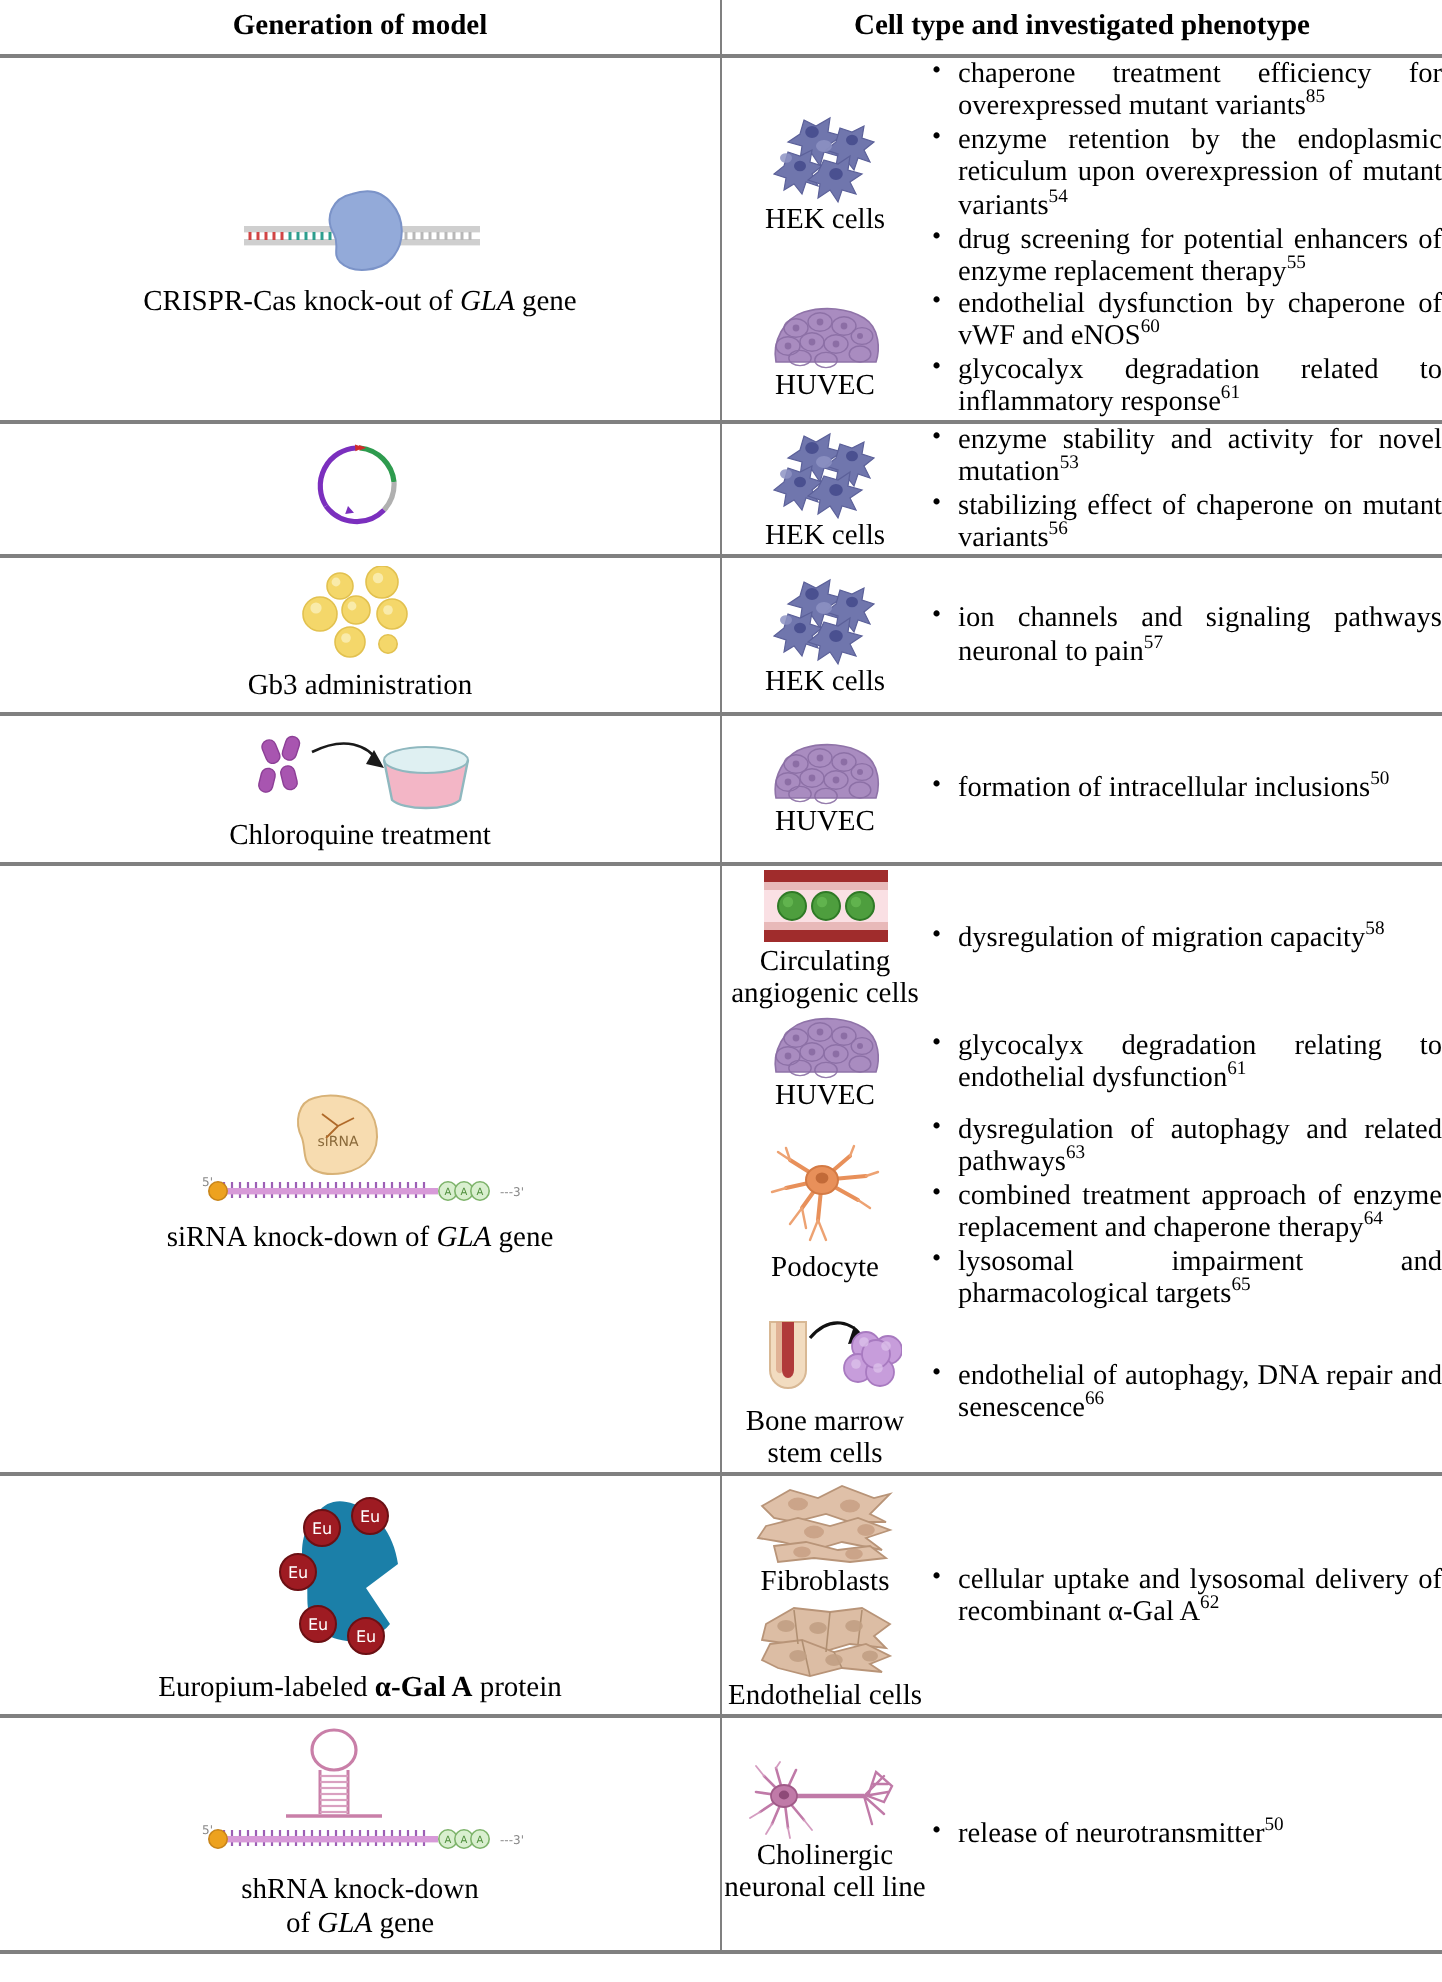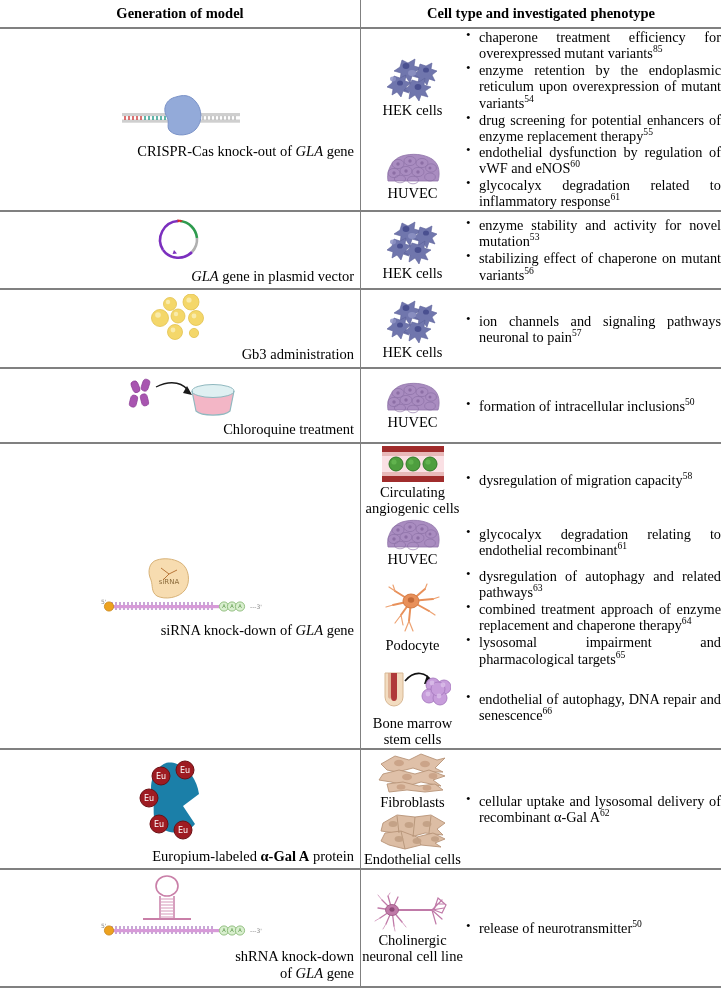--- a/index.html
+++ b/index.html
@@ -44,21 +44,21 @@
     padding: 4px 6px;
   }
   tr.section > td.body-cell {
     padding: 0;
     width: 531px;
   }
 
   .model-label {
     font-size: 14.5px;
     line-height: 1.16;
-    text-align: right;
+    text-align: center;
     margin-top: 2px;
   }
   .model-label i { font-style: italic; }
 
   
   .subtable { width: 100%; border-collapse: collapse; table-layout: fixed; }
   .subtable td { vertical-align: middle; padding: 0; }
   td.celltype {
     width: 103px;
     text-align: center;
@@ -219,21 +219,21 @@
                   <circle cx="24" cy="20" r="1.7"></circle>
                         <circle cx="36" cy="21" r="1.7"></circle>
                   <circle cx="48" cy="17" r="1.5"></circle>
                 </g>
               </svg>
             </div>
             <div class="celltype-label">HUVEC</div>
           </td>
           <td class="pheno">
             <ul class="bullets">
-              <li><span>endothelial dysfunction by regulation of vWF and eNOS</span><span class="ref">60</span></li>
+              <li><span>endothelial dysfunction by chaperone of vWF and eNOS</span><span class="ref">60</span></li>
               <li><span>glycocalyx degradation related to inflammatory response</span><span class="ref">61</span></li>
             </ul>
           </td>
         </tr>
       </tbody>
           </table>
     </td>
   </tr>
 
   <tr class="section">
@@ -243,23 +243,20 @@
           <g fill="none" stroke-width="2.6">
             <path d="M28 5 A 19 19 0 0 1 45 22" stroke="#2e9b4e"></path>
             <path d="M45 22 A 19 19 0 0 1 40 36" stroke="#b0b0b0"></path>
             <path d="M40 36 A 19 19 0 0 1 11 34" stroke="#7b2fbe"></path>
             <path d="M11 34 A 19 19 0 0 1 26 5" stroke="#7b2fbe"></path>
           </g>
           <path d="M25.5 3.2 l4.6 1.6 l-4.4 1.8 Z" fill="#d12b2b"></path>
           <path d="M27.5 3.5 l3.6 1.4 l-3.4 1.4 Z" fill="#d12b2b"></path>
           <path d="M22 34 l3 3.4 l-4.4 0.6 Z" fill="#7b2fbe"></path>
         </svg>
-      </div>
-      <div class="model-label">
-        <i>GLA</i><span> gene in plasmid vector</span>
       </div>
     </td>
     <td class="body-cell">
       <table class="subtable">
         <tbody>
               <tr>
           <td class="celltype">
             <div class="ico-wrap">
               <svg width="62" height="48" viewBox="0 0 62 48">
                 <g fill="#7076ad" stroke="#5b6099" stroke-width="0.6">
@@ -534,21 +531,21 @@
                   <circle cx="24" cy="20" r="1.7"></circle>
                         <circle cx="36" cy="21" r="1.7"></circle>
                   <circle cx="48" cy="17" r="1.5"></circle>
                 </g>
               </svg>
             </div>
             <div class="celltype-label">HUVEC</div>
           </td>
           <td class="pheno">
             <ul class="bullets">
-              <li><span>glycocalyx degradation relating to endothelial recombinant</span><span class="ref">61</span></li>
+              <li><span>glycocalyx degradation relating to endothelial dysfunction</span><span class="ref">61</span></li>
             </ul>
           </td>
         </tr>
         <tr>
           <td class="celltype">
             <div class="ico-wrap">
               <svg width="64" height="56" viewBox="0 0 64 56">
                 <g stroke="#e8905a" stroke-width="2" fill="none" stroke-linecap="round">
                   <path d="M30 20 L 14 10 M30 20 L 44 8 M30 20 L 52 18 M30 20 L 48 30 M30 20 L 20 34 M30 20 L 28 40 M30 20 L 12 24"></path>
                 </g>

